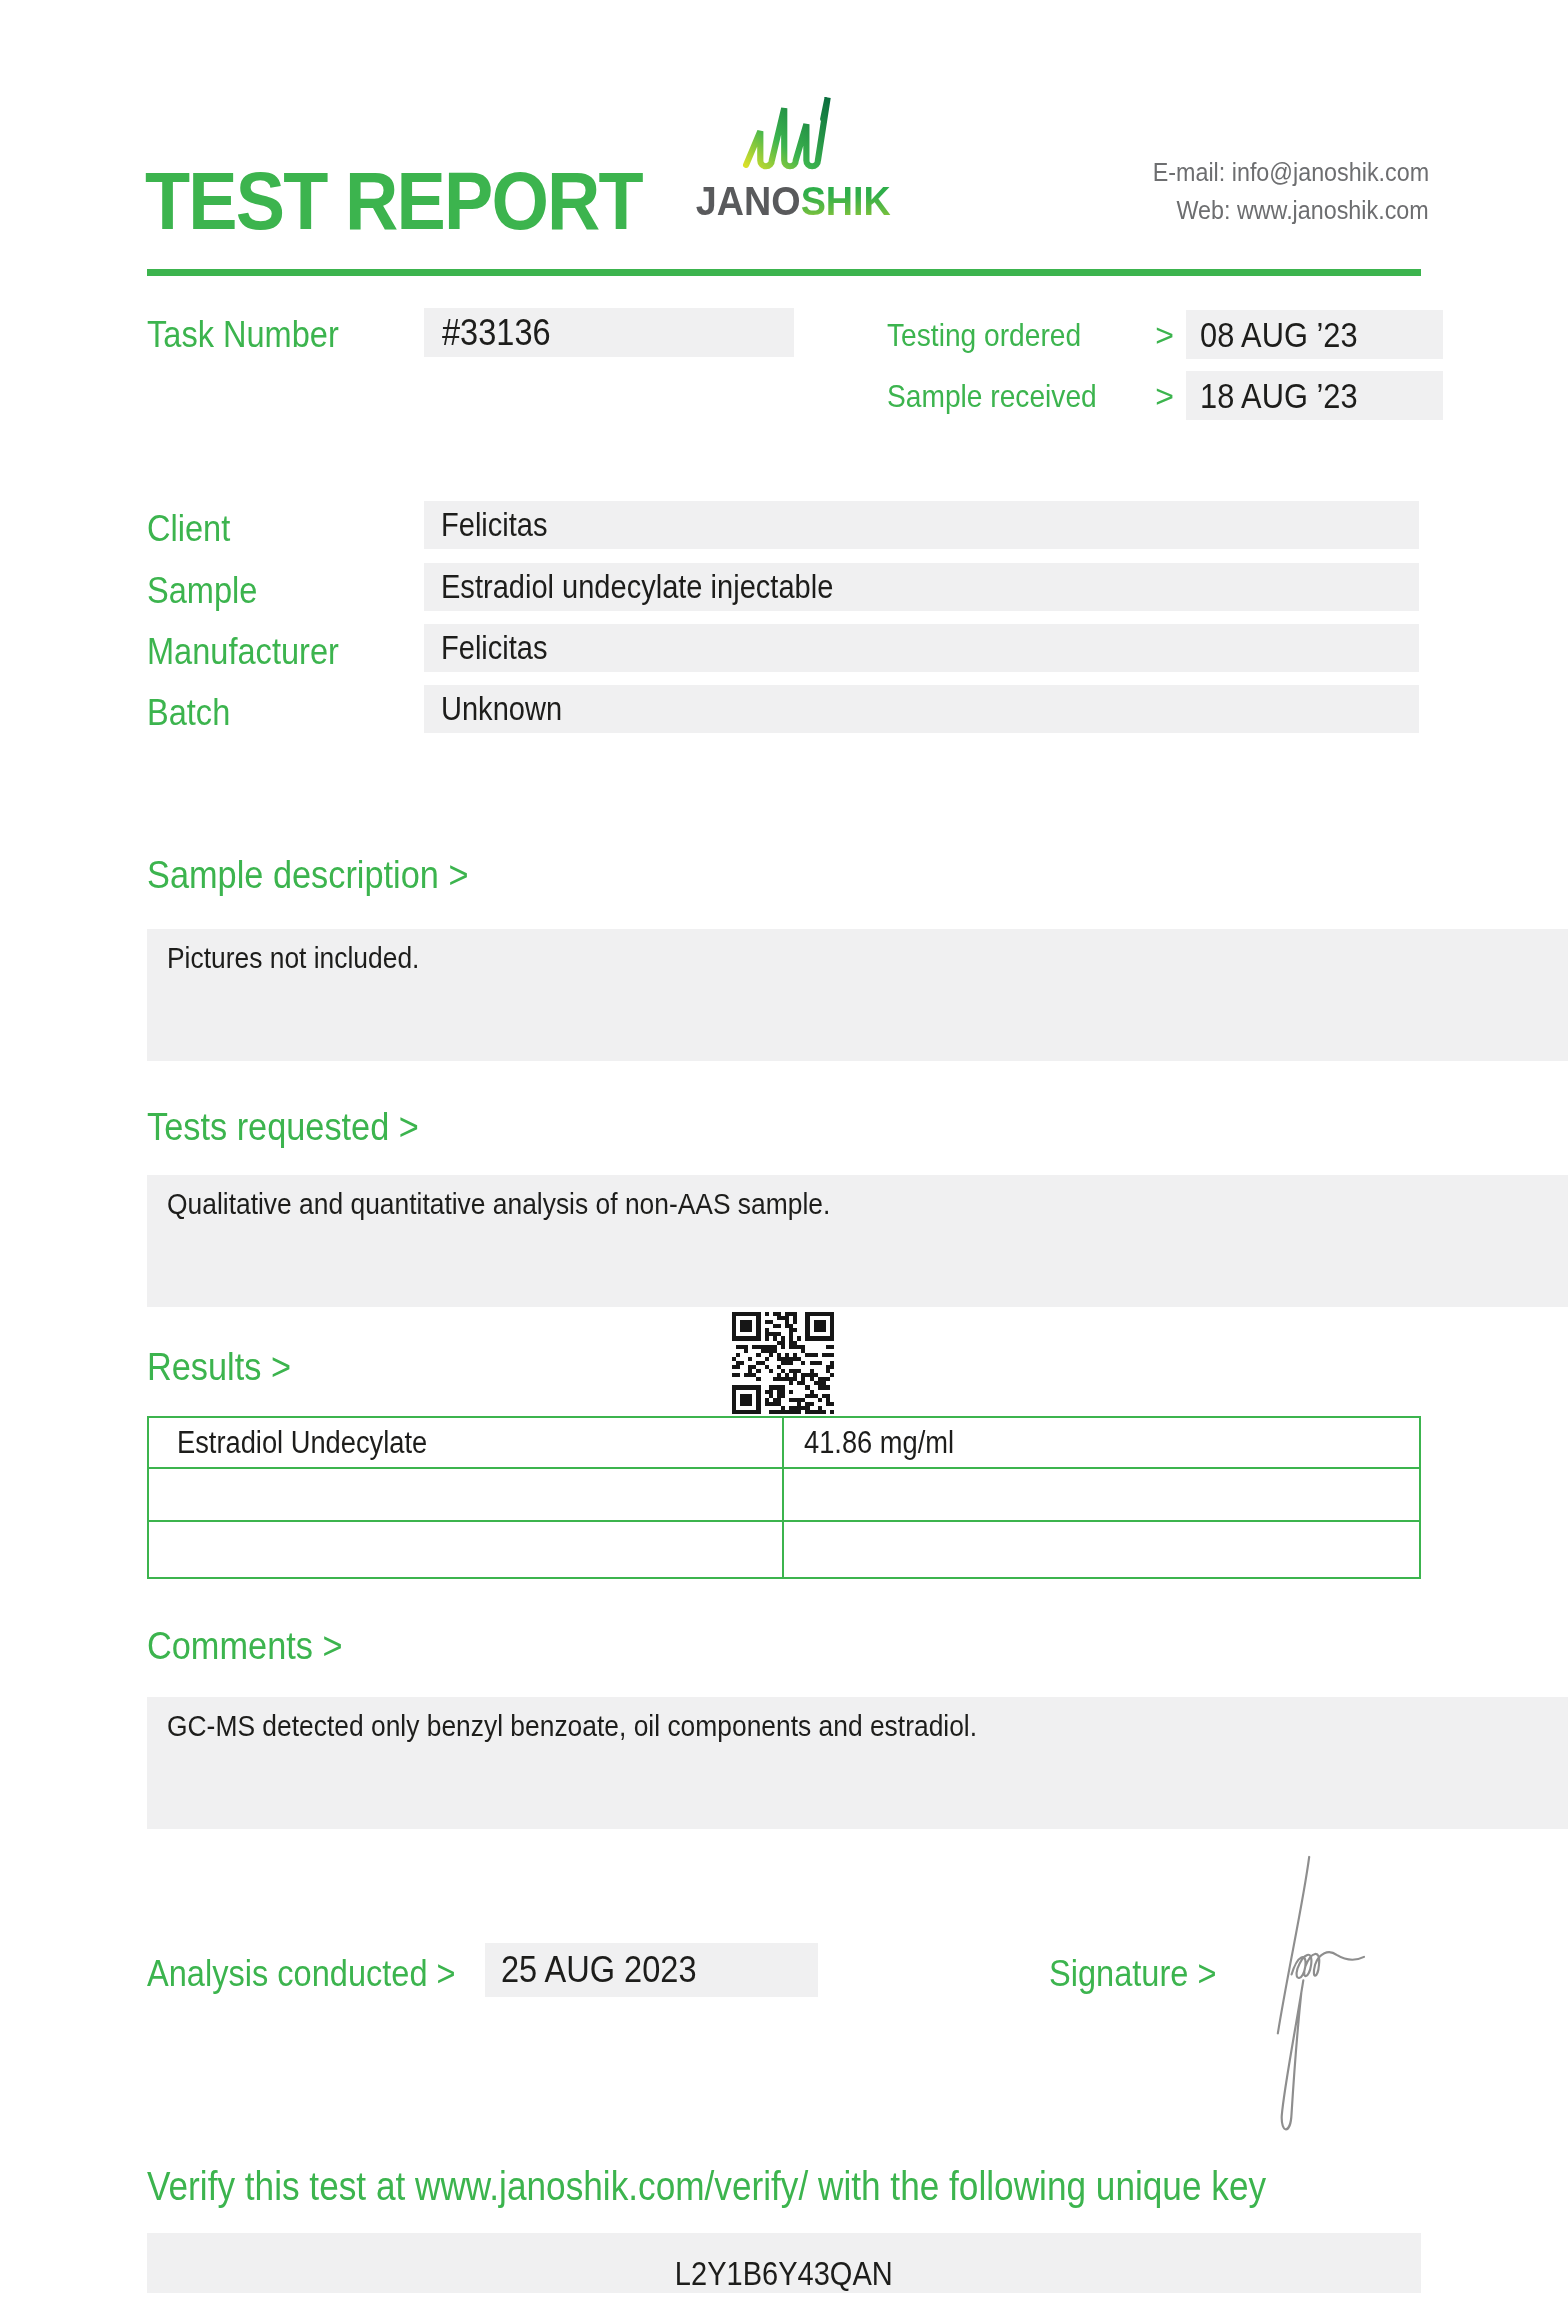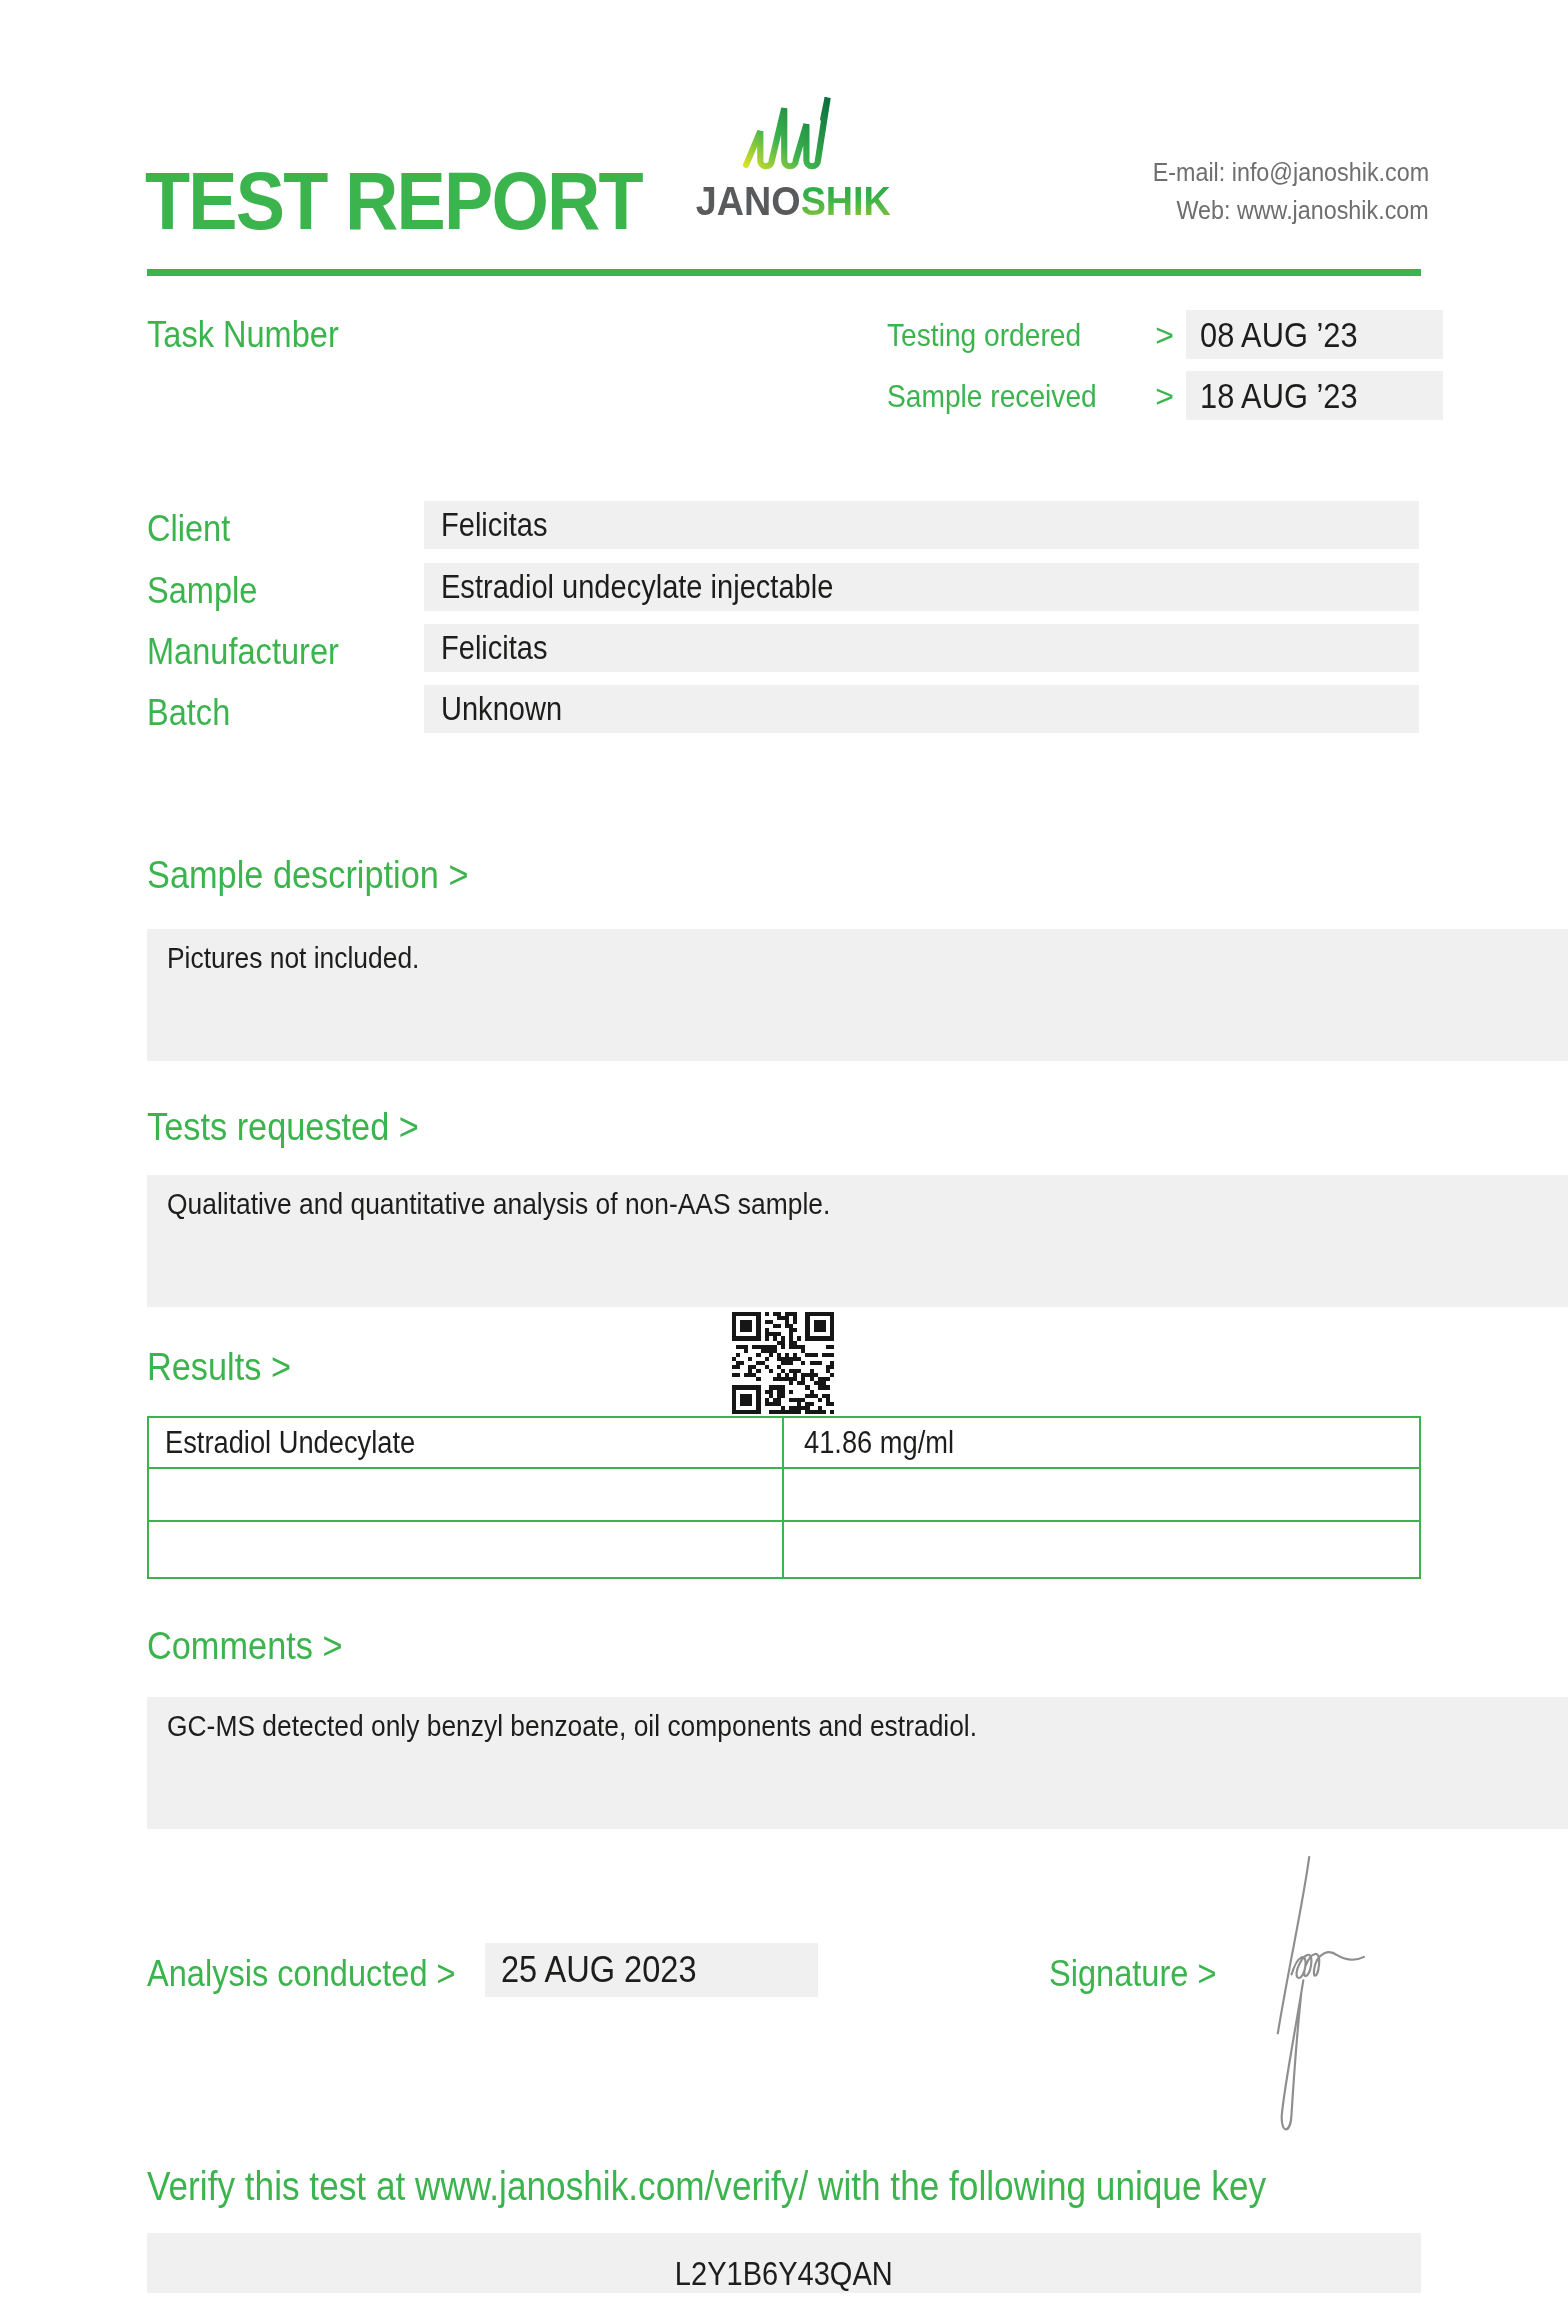--- a/index.html
+++ b/index.html
@@ -52,21 +52,21 @@
 
   
   .qr{left:732px;top:1296px;width:102px;height:102px}
 
   
   .rtable{left:147px;top:1400px;width:1274px;border:2.9px solid var(--green)}
   .rrow{display:flex;height:51px;border-bottom:2px solid var(--green)}
   .rrow.r2{height:53px}
   .rrow.r3{height:55px;border-bottom:none}
   .rcell{display:flex;align-items:center;font-size:31px}
-  .rcell-l{width:50%;border-right:2px solid var(--green);padding-left:16px}
+  .rcell-l{width:50%;border-right:2px solid var(--green);padding-left:28px}
   .rcell-r{flex:1;padding-left:19.6px}
 
   
   .an-label{left:147px;top:1937px;font-size:37px;color:var(--green)}
   .an-box{left:485px;top:1927px;width:333px;height:54px;line-height:54px;padding-left:15.7px;font-size:37px}
   .sig-label{left:1049px;top:1937px;font-size:37px;color:var(--green)}
   .sig{left:1262px;top:1839px}
 
   .verify-line{left:147px;top:2148px;font-size:40px;color:var(--green)}
   .key-box{left:147px;top:2217px;width:1274px;height:60px;display:flex;align-items:flex-end;justify-content:center;font-size:33px}
@@ -93,20 +93,21 @@
   </div>
 
   <div class="abs contact">
     <div><span class="cond cond-r">E-mail: info@janoshik.com</span></div>
     <div><span class="cond cond-r">Web: www.janoshik.com</span></div>
   </div>
 
   <div class="abs rule"></div>
 
   <div class="abs task-label"><span class="cond">Task Number</span></div>
+  <div class="abs boxbg task-box"><span class="cond">#33136</span></div>
 
   <div class="abs date-label dl1">
     <span class="cond">Testing ordered</span>
       <span>&gt;</span>
   </div>
   <div class="abs boxbg date-box db1"><span class="cond">08 AUG ’23</span></div>
 
   <div class="abs date-label dl2">
     <span class="cond">Sample received</span>
       <span>&gt;</span>

